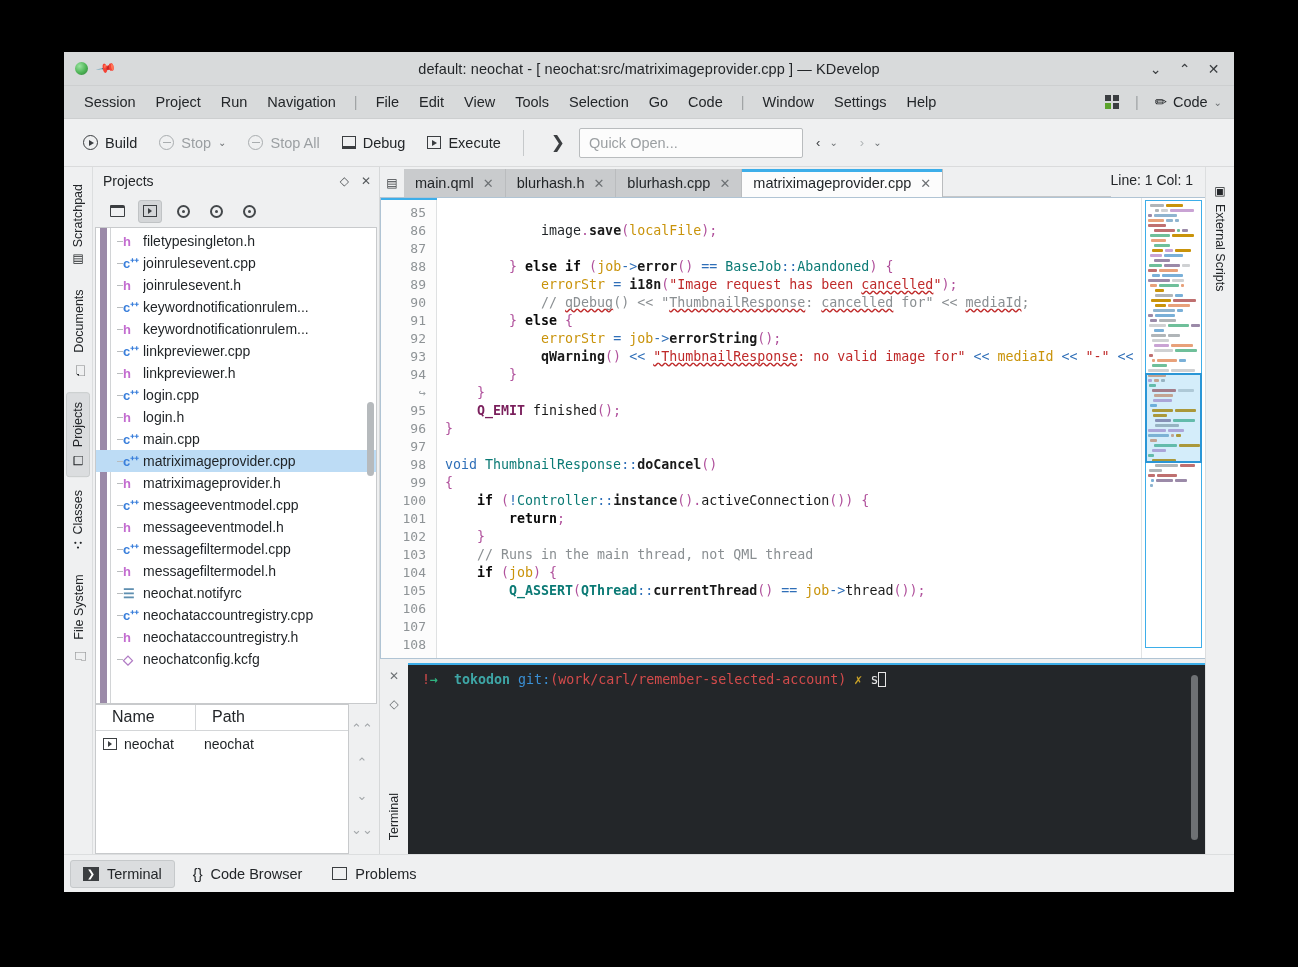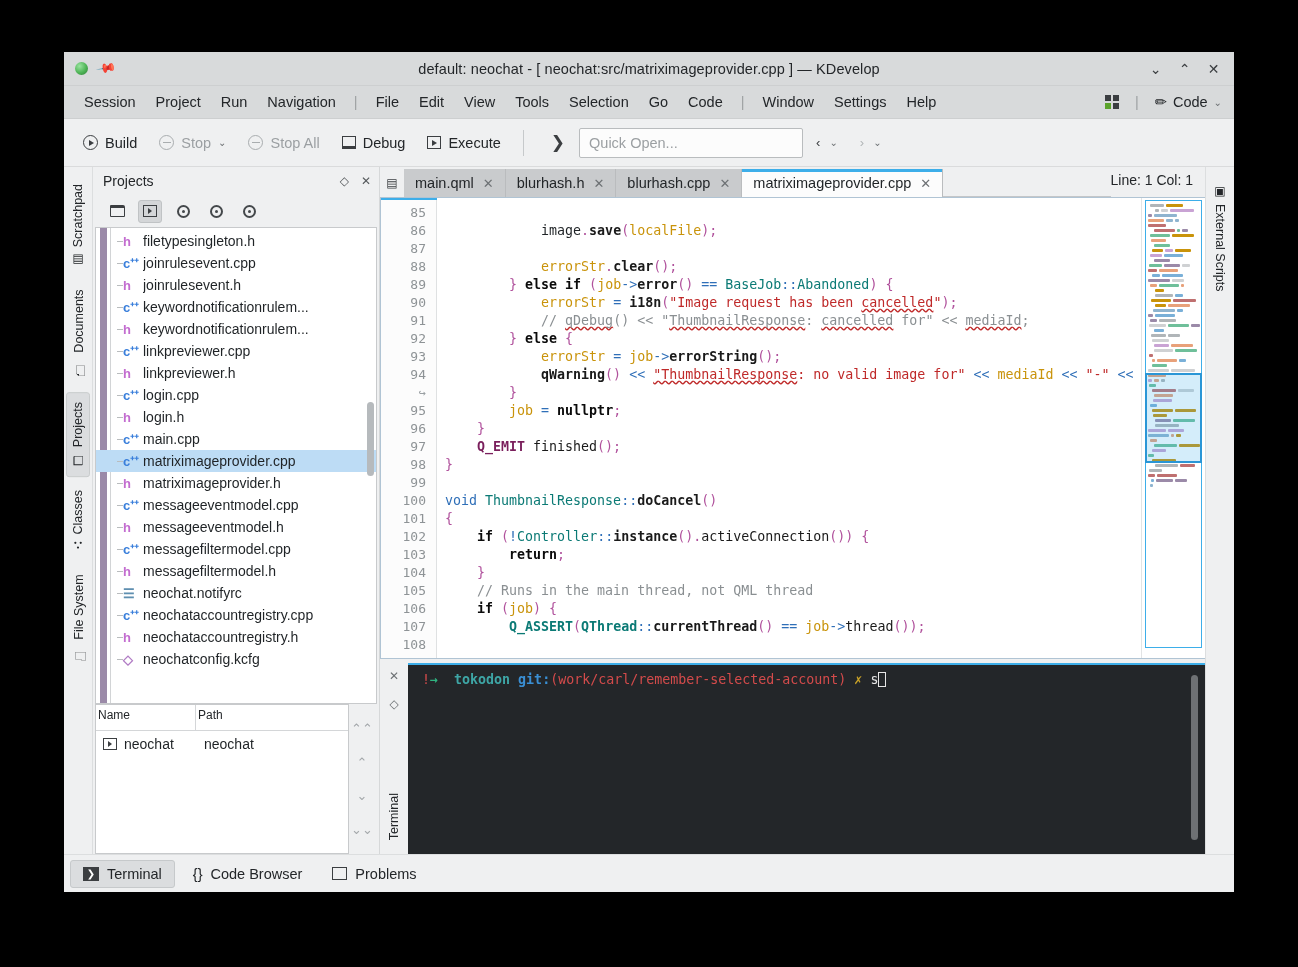--- a/index.html
+++ b/index.html
@@ -192,21 +192,21 @@
   
   .bs-head {
     height: 30px; display:flex; align-items:center; justify-content:center;
     font-size: 14px; color:#232629; position:relative; margin-top:3px;
   }
   .bs-head .plus { position:absolute; right:34px; font-size:17px; color:#3b3e41;}
   .bs-head .minus{ position:absolute; right:11px; font-size:17px; color:#3b3e41;}
   .bs-body { display:flex; padding: 0 4px 0 2px; height: 150px; }
   .bs-table { flex:1; background:#fff; border:1px solid #c8cacc; display:flex; flex-direction:column;}
   .bs-hrow { display:flex; height:26px; border-bottom:1px solid #d4d6d8; }
-  .bs-th { font-size:12px; color:#232629; padding: 3px 2px; }
+  .bs-th { font-size:16px; color:#232629; padding: 3px 16px; }
   .bs-th.name { width: 100px; border-right: 1px solid #d4d6d8; }
   .bs-row { display:flex; height:26px; align-items:center; font-size:14px;color:#1f2326;}
   .bs-c1 { width: 100px; display:flex; align-items:center; gap:7px; padding-left:7px;}
   .bs-c2 { padding-left: 8px; }
   .bs-nav { width: 26px; display:flex; flex-direction:column; align-items:center;
             justify-content: space-around; color:#a4a8ab; font-size: 13px; padding: 8px 0;}
 
   
   .center { flex: 1; display: flex; flex-direction: column; min-width: 0; background:#eff0f1;}
   .tabbar {
@@ -290,21 +290,21 @@
   }
   .term {
     flex: 1; background: #232629; position: relative; overflow:hidden;
     border-top: 2px solid #3daee9;
   }
   .term-line {
     font-family: "DejaVu Sans Mono", monospace; font-size: 13.3px;
     padding: 7px 0 0 14px; white-space: pre;
   }
   .t-red { color:#d44b4b; } .t-grn { color:#2fb380; font-weight:bold;}
-  .t-cyn { color:#3ea6a6; font-weight:bold;} .t-blu { color:#3a8fd4; font-weight:bold;}
+  .t-cyn { color:#3ea6a6; font-weight:bold;} .t-blu { color:#3a8fd4; font-weight:normal;}
   .t-ylw { color:#c9a227; } .t-wht { color:#e6e6e6; }
   .t-cursor {
     display:inline-block; width: 8px; height: 15px;
     border: 1.5px solid #e6e6e6; vertical-align: -3px;
   }
   .term-sb { position:absolute; right:7px; top:10px; bottom:14px; width:7px;
              background:#6e7174; border-radius:4px; }
 
   
   .statusbar {
@@ -644,29 +644,27 @@
           <div class="gln">105</div>
           <div class="gln">106</div>
           <div class="gln">107</div>
           <div class="gln">108</div>
         </div>
 
         <div class="codearea">
           <div class="cl"><span></span></div>
           <div class="cl"><span class="plain">            image</span><span class="pun">.</span><span class="fn">save</span><span class="pun">(</span><span class="var">localFile</span><span class="pun">);</span></div>
           <div class="cl"><span></span></div>
-          <div class="cl"><span class="var">            errorStr</span><span class="pun">.</span><span class="fn">clear</span><span class="pun">();</span></div>
           <div class="cl"><span class="pun">        } </span><span class="kw">else if </span><span class="pun">(</span><span class="var">job</span><span class="op">-&gt;</span><span class="fn">error</span><span class="pun">() </span><span class="op">== </span><span class="typ">BaseJob</span><span class="op">::</span><span class="typ">Abandoned</span><span class="pun">) {</span></div>
           <div class="cl"><span class="var">            errorStr </span><span class="op">= </span><span class="fn">i18n</span><span class="pun">(</span><span class="str">"Image request has been </span><span class="str wavy">cancelled</span><span class="str">"</span><span class="pun">);</span></div>
           <div class="cl"><span class="cmt">            // </span><span class="cmt wavy">qDebug</span><span class="cmt">() &lt;&lt; "</span><span class="cmt wavy">ThumbnailResponse</span><span class="cmt">: </span><span class="cmt wavy">cancelled</span><span class="cmt"> for" &lt;&lt; </span><span class="cmt wavy">mediaId</span><span class="cmt">;</span></div>
           <div class="cl"><span class="pun">        } </span><span class="kw">else </span><span class="pun">{</span></div>
           <div class="cl"><span class="var">            errorStr </span><span class="op">= </span><span class="var">job</span><span class="op">-&gt;</span><span class="fn">errorString</span><span class="pun">();</span></div>
           <div class="cl"><span class="fn">            qWarning</span><span class="pun">() </span><span class="op">&lt;&lt; </span><span class="str wavy">"ThumbnailResponse</span><span class="str">: no valid image for" </span><span class="op">&lt;&lt; </span><span class="var">mediaId </span><span class="op">&lt;&lt; </span><span class="str">"-" </span><span class="op">&lt;&lt;</span></div>
           <div class="cl"><span class="pun">        }</span></div>
-          <div class="cl"><span class="var">        job </span><span class="op">= </span><span class="kw">nullptr</span><span class="pun">;</span></div>
           <div class="cl"><span class="pun">    }</span></div>
           <div class="cl"><span class="kwb">    Q_EMIT </span><span class="fn" style="font-weight:400">finished</span><span class="pun">();</span></div>
           <div class="cl"><span class="pun">}</span></div>
           <div class="cl"><span></span></div>
           <div class="cl"><span class="op">void </span><span class="typ">ThumbnailResponse</span><span class="op">::</span><span class="fn">doCancel</span><span class="pun">()</span></div>
           <div class="cl"><span class="pun">{</span></div>
           <div class="cl"><span class="kw">    if </span><span class="pun">(</span><span class="op">!</span><span class="typ">Controller</span><span class="op">::</span><span class="fn" style="font-weight:700">instance</span><span class="pun">()</span><span class="pun">.</span><span class="fn" style="font-weight:400">activeConnection</span><span class="pun">()) {</span></div>
           <div class="cl"><span class="kw">        return</span><span class="pun">;</span></div>
           <div class="cl"><span class="pun">    }</span></div>
           <div class="cl"><span class="cmt">    // Runs in the main thread, not QML thread</span></div>

